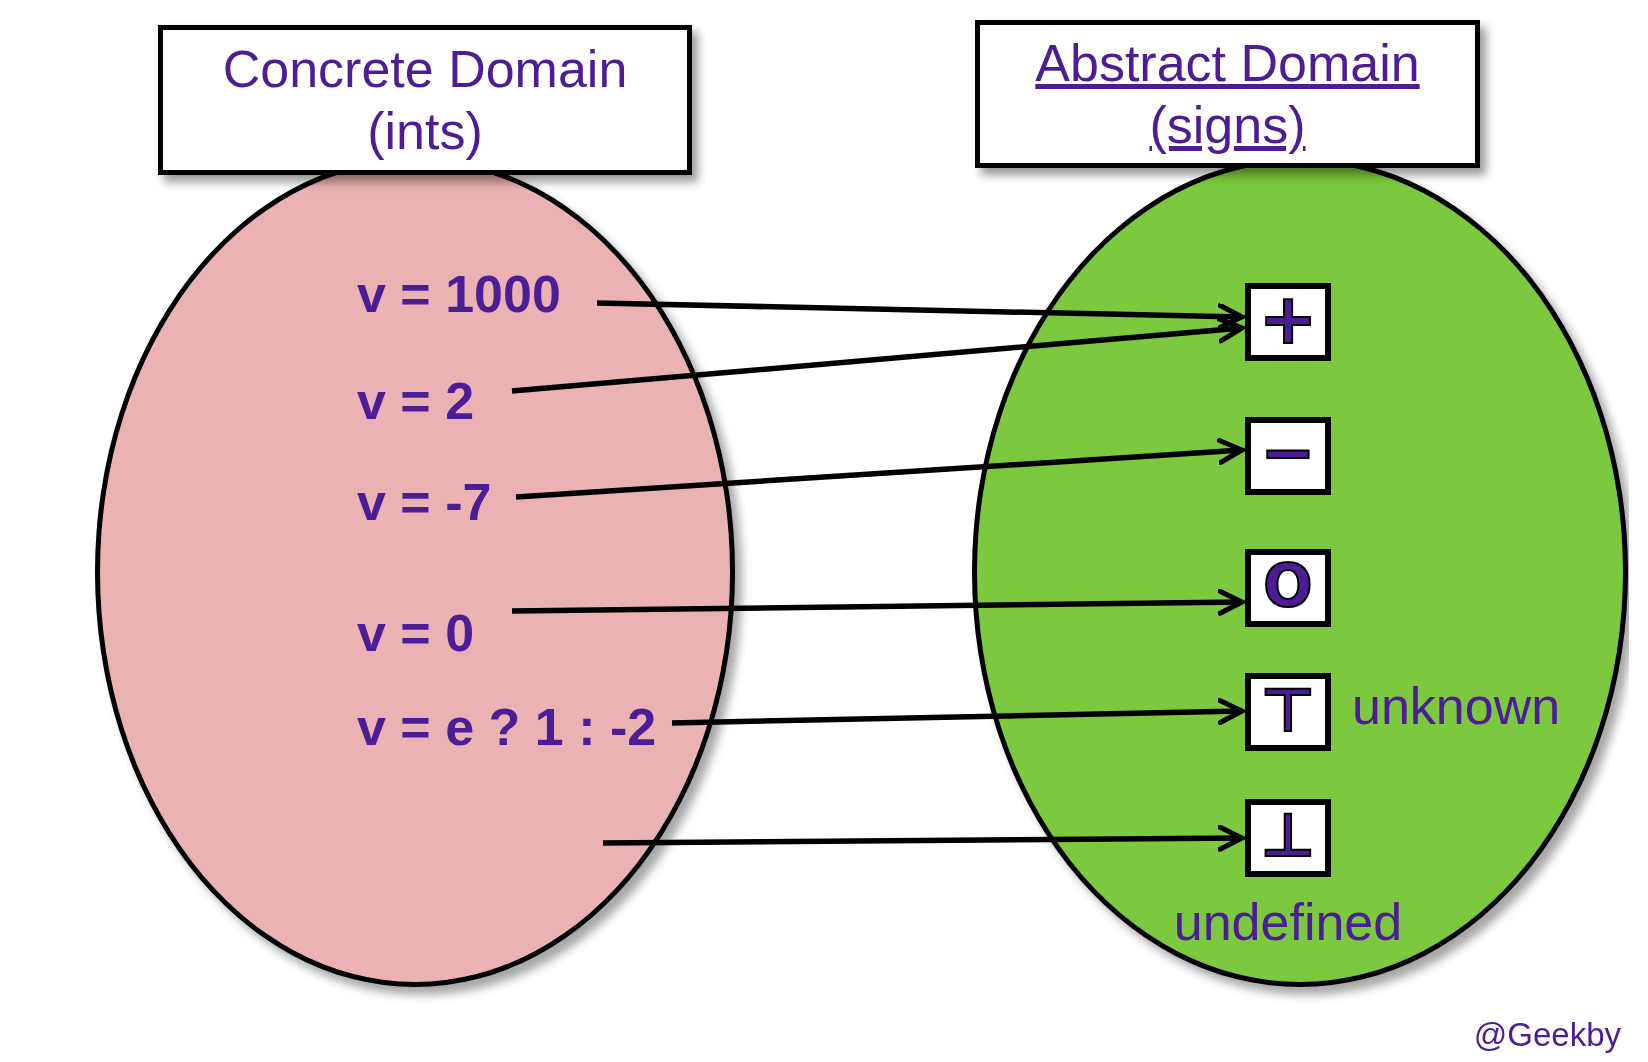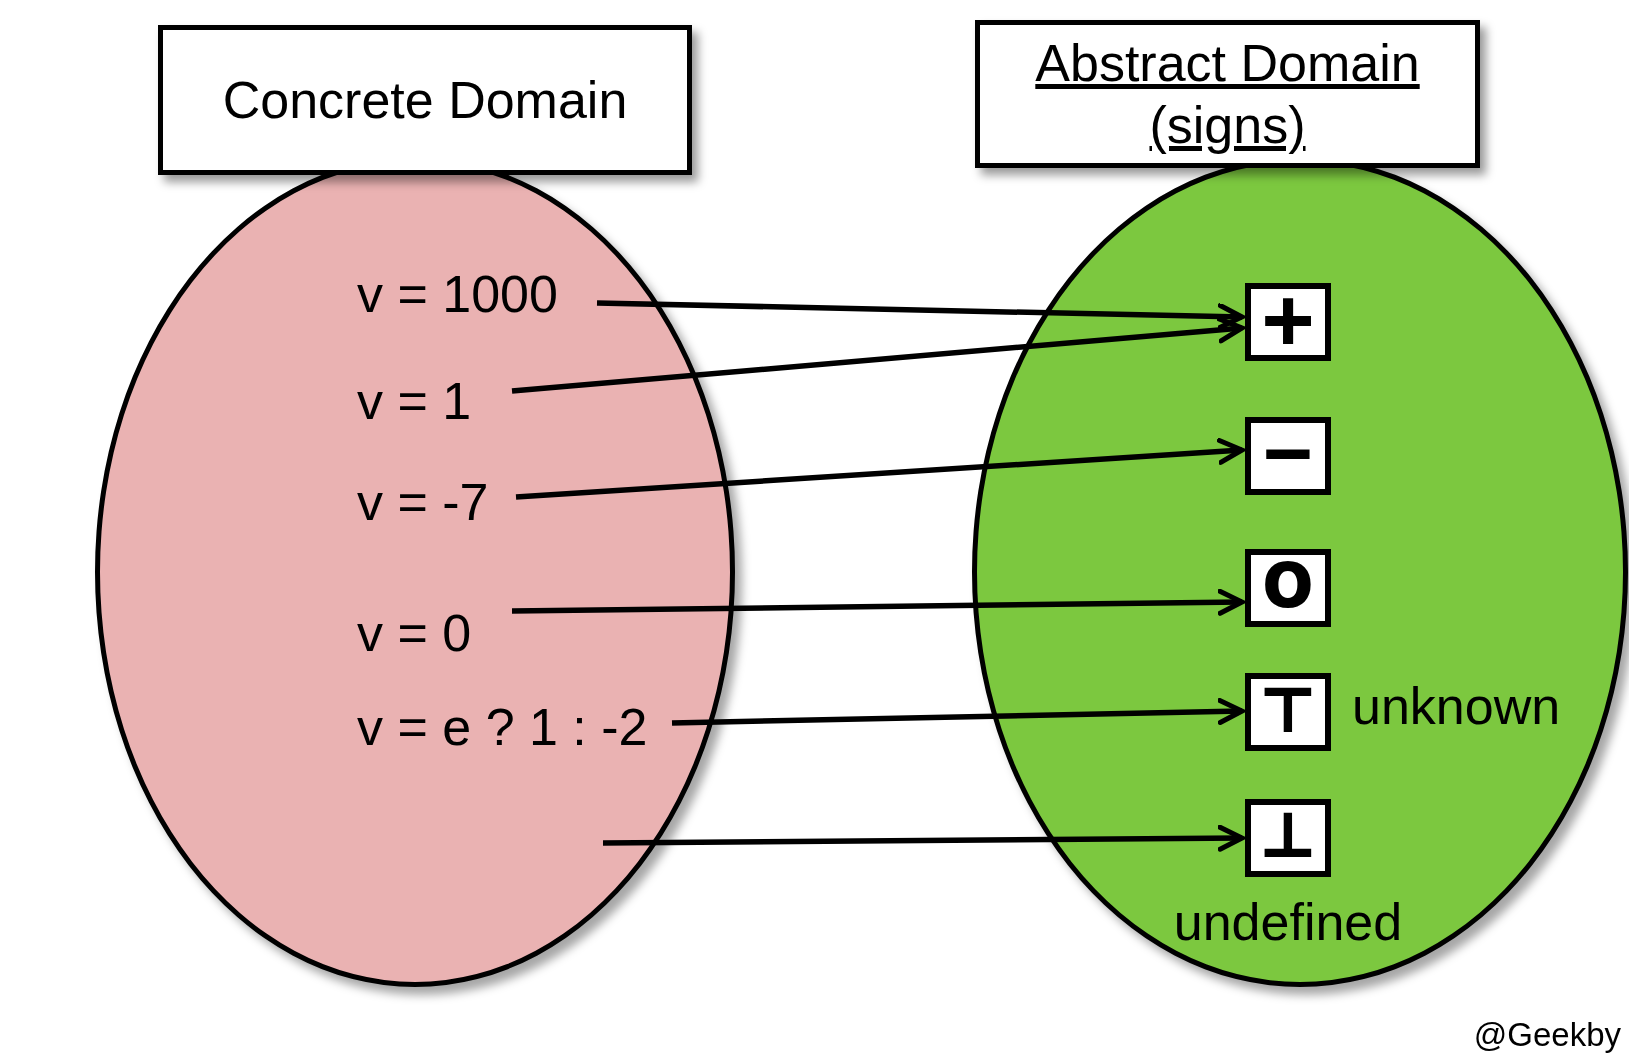--- a/index.html
+++ b/index.html
@@ -1,18 +1,18 @@
 <!DOCTYPE html>
 <html><head>
 <meta charset="utf-8">
 <style>
   html,body { margin:0; padding:0; background:#ffffff; }
   #stage {
     position:relative; width:1629px; height:1062px; background:#ffffff;
-    font-family:"Liberation Sans", sans-serif; color:#000000; overflow:hidden;
+    font-family:"Liberation Sans", sans-serif; color:#4c1d95; overflow:hidden;
   }
 
   
   .domain-ellipse {
     position:absolute; border:5px solid #000; border-radius:50%;
     box-shadow:7px 8px 10px rgba(0,0,0,0.35); z-index:1;
   }
   #concrete-ellipse { left:95px;  top:157px; width:630px; height:820px; background:#eab2b2; }
   #abstract-ellipse { left:972px; top:157px; width:646px; height:820px; background:#7cc83f; }
 
@@ -22,21 +22,21 @@
     box-shadow:6px 7px 9px rgba(0,0,0,0.40);
     display:flex; flex-direction:column; justify-content:center; align-items:center;
     text-align:center; font-size:52px; line-height:62px; z-index:4; white-space:nowrap;
   }
   #concrete-title { left:158px; top:25px; width:524px; height:140px; }
   #abstract-title { left:975px; top:20px; width:495px; height:138px;text-decoration:underline; }
 
   
   .concrete-item {
     position:absolute; left:357px; font-size:52px; line-height:60px;
-    white-space:nowrap; z-index:3;
+    white-space:nowrap; z-index:3;font-weight:bold;
   }
   #citem-0 { top:264px; }
   #citem-1 { top:371px; }
   #citem-2 { top:472px; }
   #citem-3 { top:577px;margin-top:26px; }
   #citem-4 { top:697px; }
   #citem-5 { top:815px; }
 
   
   .sign-box {
@@ -90,28 +90,29 @@
     <line x1="597" y1="303" x2="1242" y2="317" stroke="#000" stroke-width="5.5" marker-end="url(#arrowhead)"></line>
     <line x1="512" y1="391" x2="1242" y2="328" stroke="#000" stroke-width="5.5" marker-end="url(#arrowhead)"></line>
     <line x1="516" y1="497" x2="1242" y2="450" stroke="#000" stroke-width="5.5" marker-end="url(#arrowhead)"></line>
     <line x1="512" y1="611" x2="1242" y2="602" stroke="#000" stroke-width="5.5" marker-end="url(#arrowhead)"></line>
     <line x1="672" y1="723" x2="1242" y2="711" stroke="#000" stroke-width="5.5" marker-end="url(#arrowhead)"></line>
     <line x1="603" y1="843" x2="1242" y2="838" stroke="#000" stroke-width="5.5" marker-end="url(#arrowhead)"></line>
   </svg>
 
   <div class="title-box" id="concrete-title">
     <div>Concrete Domain</div>
+    <div>(ints)</div>
   </div>
   <div class="title-box" id="abstract-title">
     <div>Abstract Domain</div>
     <div>(signs)</div>
   </div>
 
   <div class="concrete-item" id="citem-0">v = 1000</div>
-  <div class="concrete-item" id="citem-1">v = 1</div>
+  <div class="concrete-item" id="citem-1">v = 2</div>
   <div class="concrete-item" id="citem-2">v = -7</div>
   <div class="concrete-item" id="citem-3">v = 0</div>
   <div class="concrete-item" id="citem-4">v = e ? 1 : -2</div>
 
   <div class="sign-box" id="sbox-plus">
     <span class="sign-glyph glyph-plus">+</span>
   </div>
   <div class="sign-box" id="sbox-minus">
     <span class="sign-glyph glyph-minus">−</span>
   </div>

